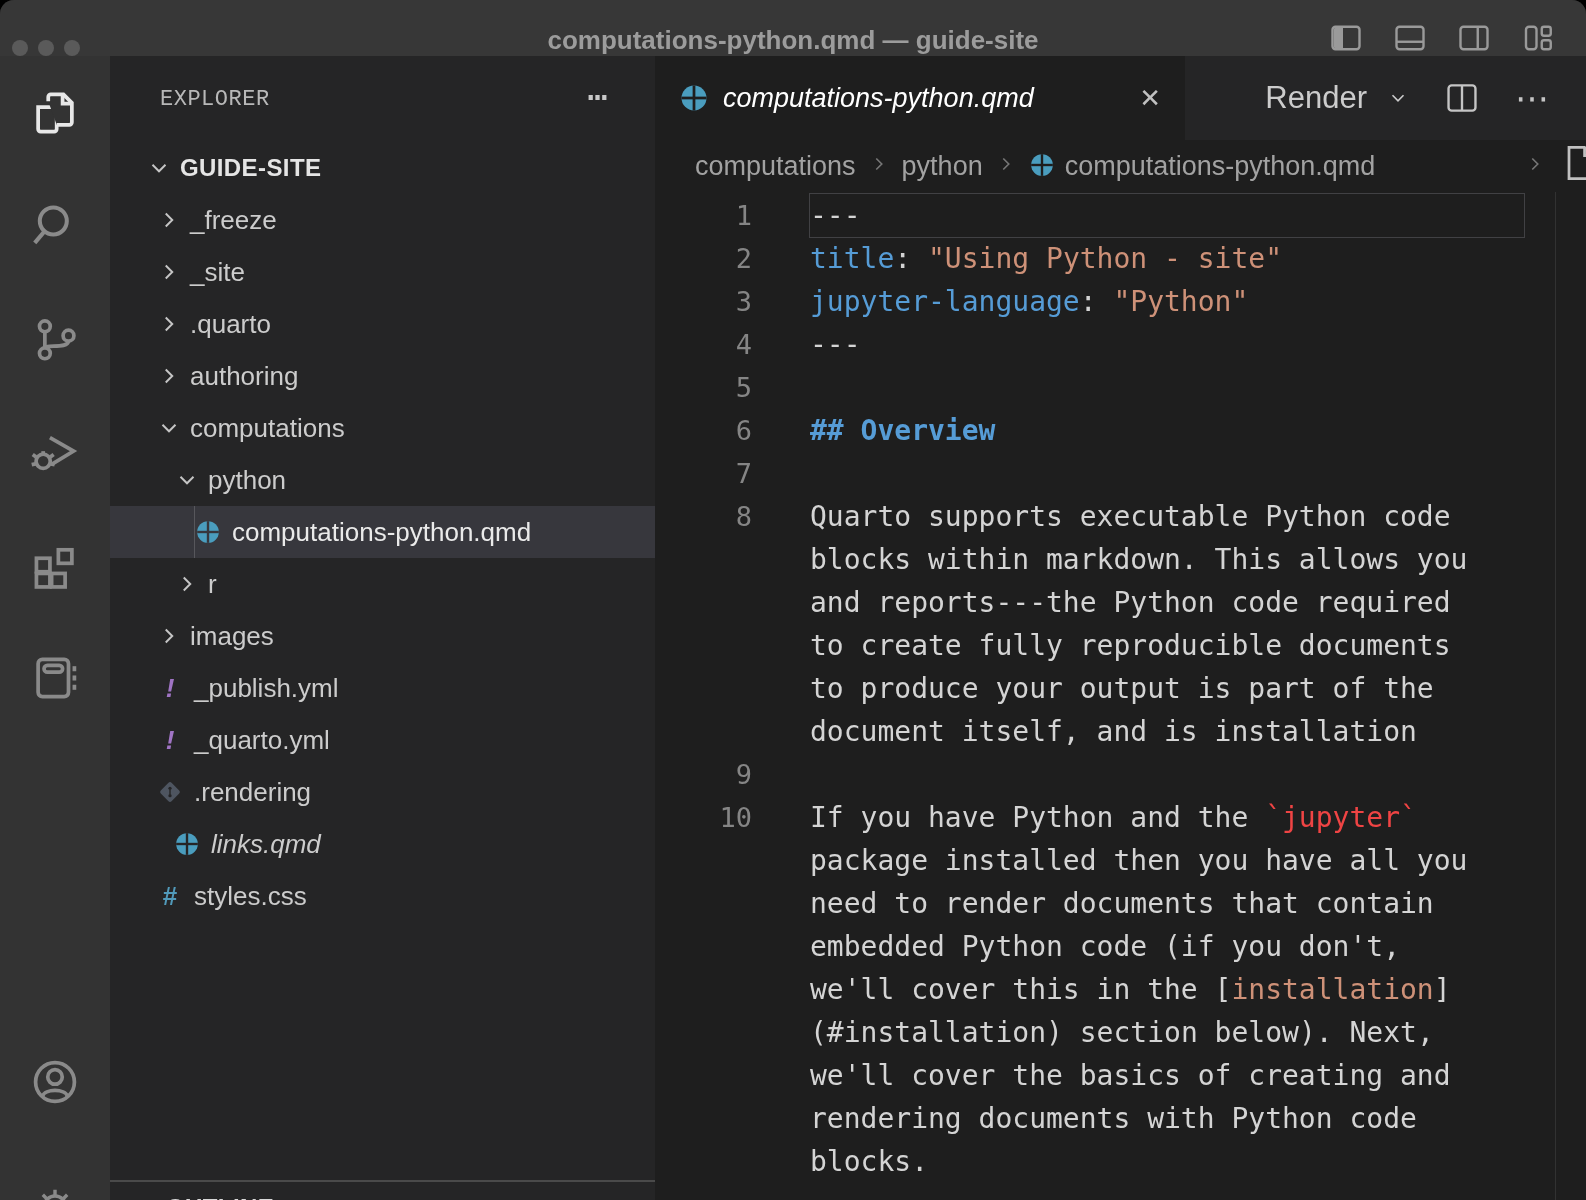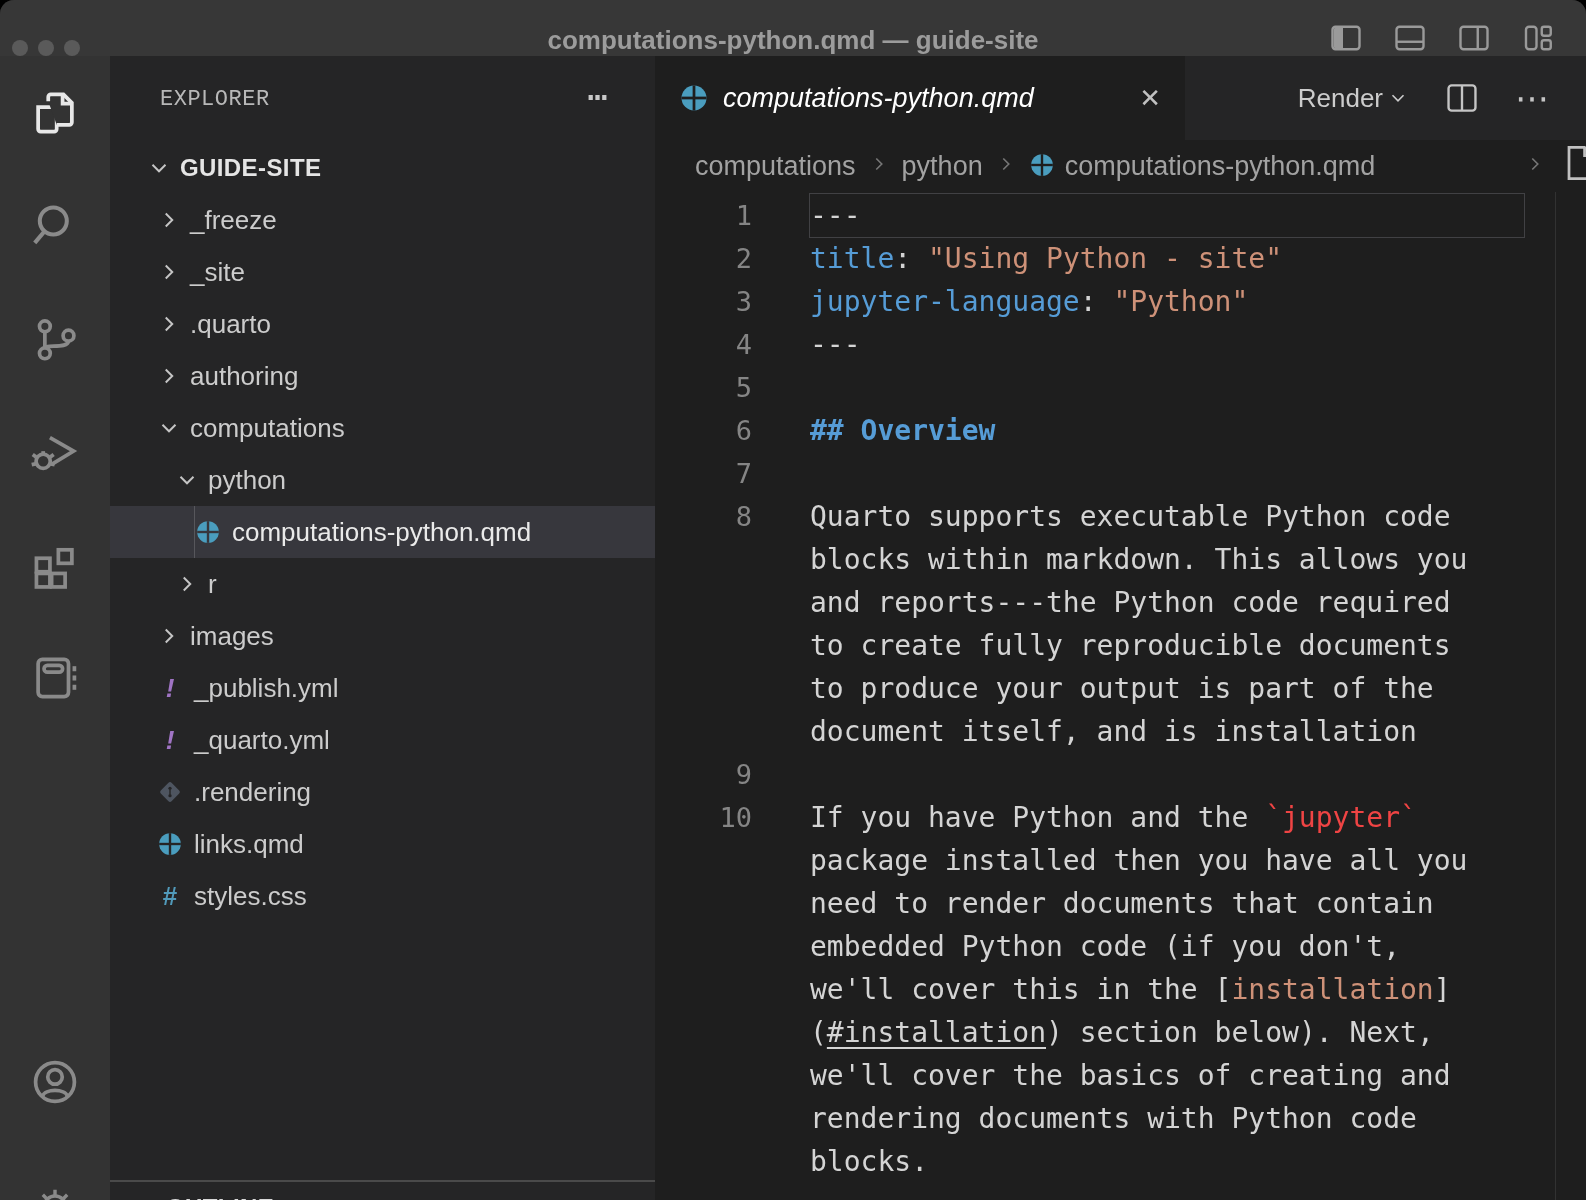--- a/index.html
+++ b/index.html
@@ -45,21 +45,21 @@
   .outline-row { height:52px; display:flex; align-items:center; padding-left:22px; color:#d8d8d8; font-weight:700; font-size:24px; letter-spacing:0.4px; }
 
   
   .editor { flex:1; display:flex; flex-direction:column; min-width:0; background:#1e1e1e; }
   .tabbar { height:84px; background:#252526; flex:none; display:flex; align-items:stretch; }
   .tab { width:530px; background:#1e1e1e; display:flex; align-items:center; padding:0 24px; cursor:pointer; }
   .tab-label { font-size:27px; font-style:italic; color:#ffffff; margin:0 16px 0 14px; white-space:nowrap; }
   .tab-close { color:#c0c0c0; font-size:26px; margin-left:auto; cursor:pointer; }
   .qicon { width:30px; height:30px; flex:none; }
   .tab-actions { margin-left:auto; display:flex; align-items:center; gap:34px; padding-right:34px; color:#c5c5c5; }
-  .render-btn { display:flex; align-items:center; gap:4px; font-size:26px; color:#cccccc; cursor:pointer; }
+  .render-btn { display:flex; align-items:center; gap:20px; font-size:31px; color:#cccccc; cursor:pointer; }
   .render-btn svg { width:22px; height:22px; }
   .split-btn svg { width:38px; height:38px; display:block; }
   .more-btn { font-size:34px; letter-spacing:3px; line-height:20px; cursor:pointer; }
 
   .breadcrumbs { height:52px; flex:none; display:flex; align-items:center; padding-left:40px; color:#a2a2a2; font-size:27px; white-space:nowrap; overflow:hidden; }
   .crumb { cursor:pointer; }
   .crumb-sep { color:#767676; margin:0 12px; font-size:26px; }
   .crumb-sep svg { width:22px; height:22px; }
   .bc-qicon { width:26px; height:26px; margin-right:10px; vertical-align:-3px; }
   .crumb-file { display:flex; align-items:center; }
@@ -71,21 +71,21 @@
   .crow { display:flex; height:43px; }
   .gut { width:155px; padding-right:58px; text-align:right; color:#858585; flex:none; font-size:27px; }
   .lc { flex:1; margin-right:62px; white-space:pre; color:#d4d4d4; overflow:hidden; }
   .lc.current { outline:1px solid #414144; }
   .s-fg { color:#d4d4d4; }
   .s-key { color:#569cd6; }
   .s-str { color:#ce9178; }
   .s-head { color:#569cd6; font-weight:700; }
   .s-code { color:#ef4444; }
   .s-link { color:#ce9178; }
-  .s-url { color:#d4d4d4; text-decoration:underline; text-underline-offset:5px; }
+  .s-url { color:#d4d4d4; text-underline-offset:5px; }
 </style>
 </head>
 <body>
 
 <div class="window">
 
   <div class="titlebar">
     <div class="traffic">
       <span></span>
       <span></span>
@@ -282,21 +282,21 @@
             <span class="ficon git">
               <svg viewBox="0 0 24 24">
      <rect x="5" y="5" width="14" height="14" rx="2" transform="rotate(45 12 12)" fill="#4e5560"></rect>
      <circle cx="12" cy="8.6" r="1.5" fill="#252526"></circle>
      <circle cx="12" cy="15.4" r="1.5" fill="#252526"></circle>
      <line x1="12" y1="10" x2="12" y2="14" stroke="#252526" stroke-width="1.3"></line>
               </svg>
             </span>
             <span>.rendering</span>
           </div>
-          <div class="tree-row" style="padding-left: 46px;">
+          <div class="tree-row" style="padding-left: 63px; font-style: italic;">
             <span class="ficon quarto">
               <svg style="width:26px;height:26px" viewBox="0 0 24 24">
      <circle cx="12" cy="12" r="10" fill="#4a9dbe"></circle>
      <line x1="12" y1="2" x2="12" y2="22" stroke="#252526" stroke-width="2.2"></line>
      <line x1="2" y1="12" x2="22" y2="12" stroke="#252526" stroke-width="2.2"></line>
               </svg>
             </span>
             <span>links.qmd</span>
           </div>
           <div class="tree-row" style="padding-left: 46px;">

